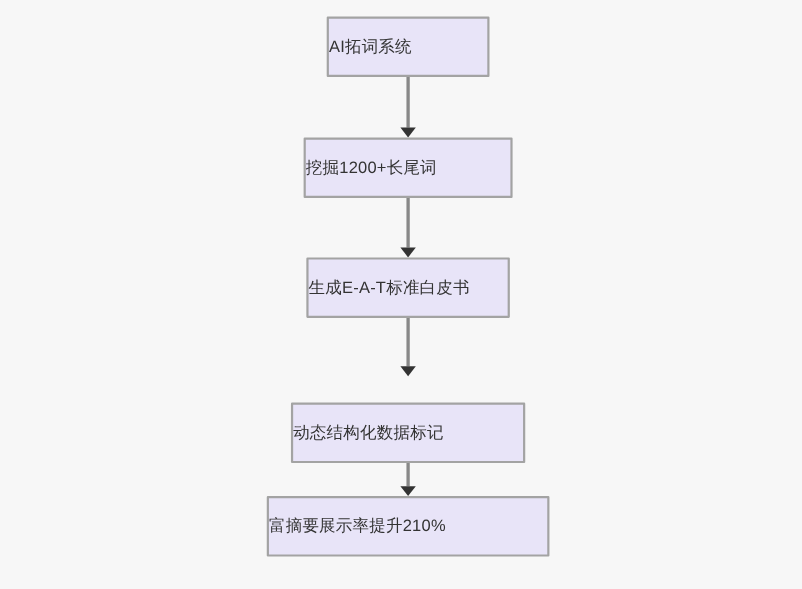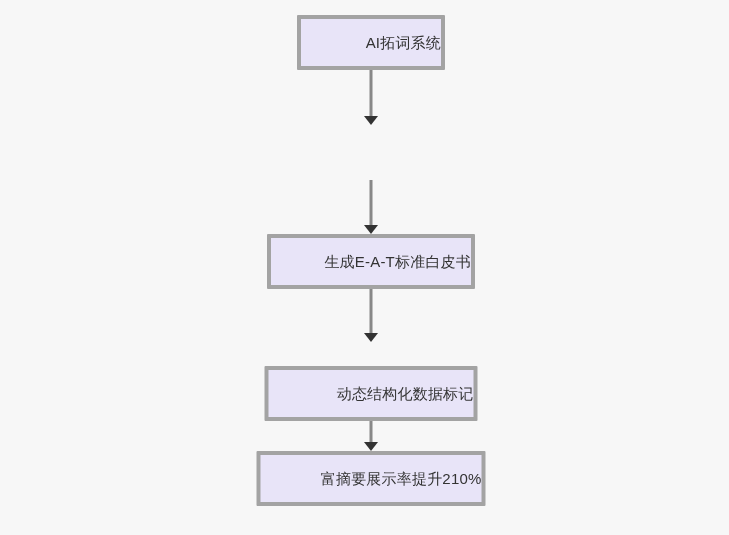--- a/index.html
+++ b/index.html
@@ -16,23 +16,23 @@
   #flowchart-canvas {
     position: relative;
     width: 729px;
     height: 535px;
   }
   .node {
     position: absolute;
     box-sizing: border-box;
     display: flex;
     align-items: center;
-    justify-content: flex-end;
+    justify-content: flex-start;
     background: #e8e4f8;
-    border: 4px solid #a3a3a3;
+    border: 2px solid #a3a3a3;
     border-radius: 1px;
     height: 55px;
     transform: translateX(-50%);
   }
   .node-label {
     font-size: 15px;
     line-height: 1;
     color: #333333;
     white-space: nowrap;
     letter-spacing: 0.2px;
@@ -67,26 +67,29 @@
   <div class="edge" style="left:371px; top:289px; height:44px;"></div>
   <div class="arrowhead" style="left:371px; top:333px;"></div>
 
   <div class="edge" style="left:371px; top:397px; height:45px;"></div>
   <div class="arrowhead" style="left:371px; top:442px;"></div>
 
   <div class="node" style="left:371px; top:15px; width:148px;">
     <span class="node-label">AI拓词系统</span>
   </div>
 
+  <div class="node" style="left:371px; top:125px; width:190px;">
+    <span class="node-label">挖掘1200+长尾词</span>
+  </div>
 
-  <div class="node" style="left:371px; top:234px; width:208px;">
+  <div class="node" style="left:371px; top:234px; width:185px;">
     <span class="node-label">生成E-A-T标准白皮书</span>
   </div>
 
   <div class="node" style="left:371px; top:342px; width:213px;margin-top:24px;">
     <span class="node-label">动态结构化数据标记</span>
   </div>
 
-  <div class="node" style="left:371px; top:451px; width:229px;">
+  <div class="node" style="left:371px; top:451px; width:257px;">
     <span class="node-label">富摘要展示率提升210%</span>
   </div>
 
 </div>
 
 </body></html>

